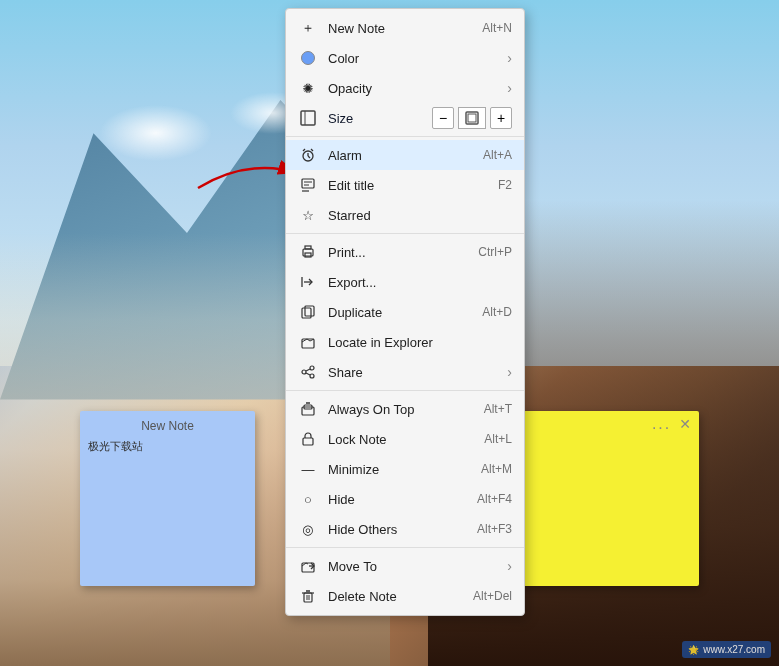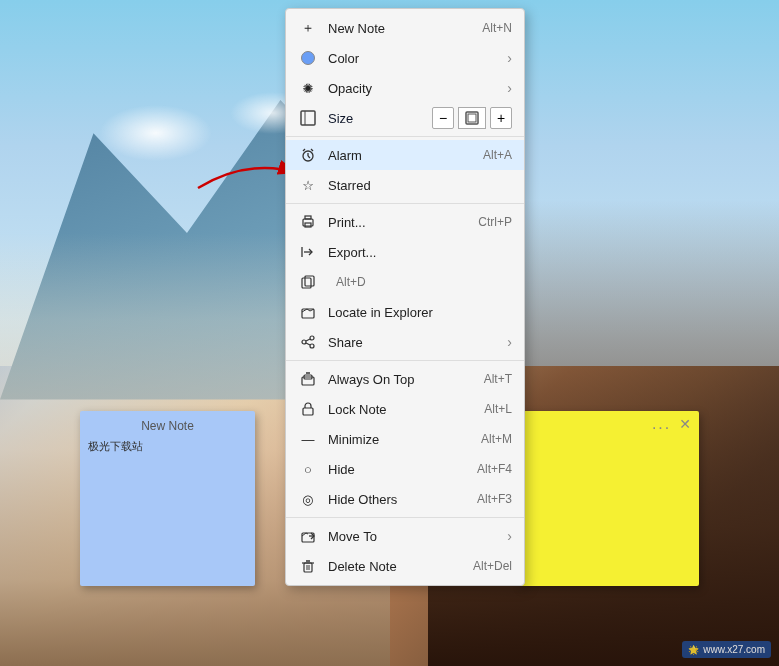--- a/index.html
+++ b/index.html
@@ -394,20 +394,32 @@
         <line x1="7" y1="5" x2="7" y2="8" stroke="#333" stroke-width="1.3"></line>
         <line x1="7" y1="8" x2="9" y2="10" stroke="#333" stroke-width="1.3"></line>
         <line x1="2" y1="3" x2="4" y2="1" stroke="#333" stroke-width="1.3"></line>
         <line x1="12" y1="3" x2="10" y2="1" stroke="#333" stroke-width="1.3"></line>
       </svg>
     </div>
     <span class="menu-item-label">Alarm</span>
     <span class="menu-item-shortcut">Alt+A</span>
   </div>
 
+  <div class="menu-item">
+    <div class="menu-item-icon">
+      <svg width="14" height="14" viewBox="0 0 14 14">
+        <rect x="1" y="1" width="12" height="9" fill="none" stroke="#333" stroke-width="1.2" rx="1"></rect>
+        <line x1="1" y1="13" x2="8" y2="13" stroke="#333" stroke-width="1.2"></line>
+        <line x1="3" y1="4" x2="11" y2="4" stroke="#333" stroke-width="1"></line>
+        <line x1="3" y1="7" x2="8" y2="7" stroke="#333" stroke-width="1"></line>
+      </svg>
+    </div>
+    <span class="menu-item-label">Edit title</span>
+    <span class="menu-item-shortcut">F2</span>
+  </div>
 
   <div class="menu-item">
     <div class="menu-item-icon">☆</div>
     <span class="menu-item-label">Starred</span>
   </div>
 
   <div class="menu-divider"></div>
 
   <div class="menu-item">
     <div class="menu-item-icon">
@@ -432,20 +444,21 @@
     <span class="menu-item-label">Export...</span>
   </div>
 
   <div class="menu-item">
     <div class="menu-item-icon">
       <svg width="14" height="14" viewBox="0 0 14 14">
         <rect x="1" y="3" width="9" height="10" fill="none" stroke="#333" stroke-width="1.2" rx="1"></rect>
         <rect x="4" y="1" width="9" height="10" fill="none" stroke="#333" stroke-width="1.2" rx="1"></rect>
       </svg>
     </div>
+    <span class="menu-item-label">Duplicate</span>
     <span class="menu-item-shortcut">Alt+D</span>
   </div>
 
   <div class="menu-item">
     <div class="menu-item-icon">
       <svg width="14" height="14" viewBox="0 0 14 14">
         <rect x="1" y="4" width="12" height="9" fill="none" stroke="#333" stroke-width="1.2" rx="1"></rect>
         <polyline points="1,7 6,4 9,6 13,4" fill="none" stroke="#333" stroke-width="1"></polyline>
       </svg>
     </div>

